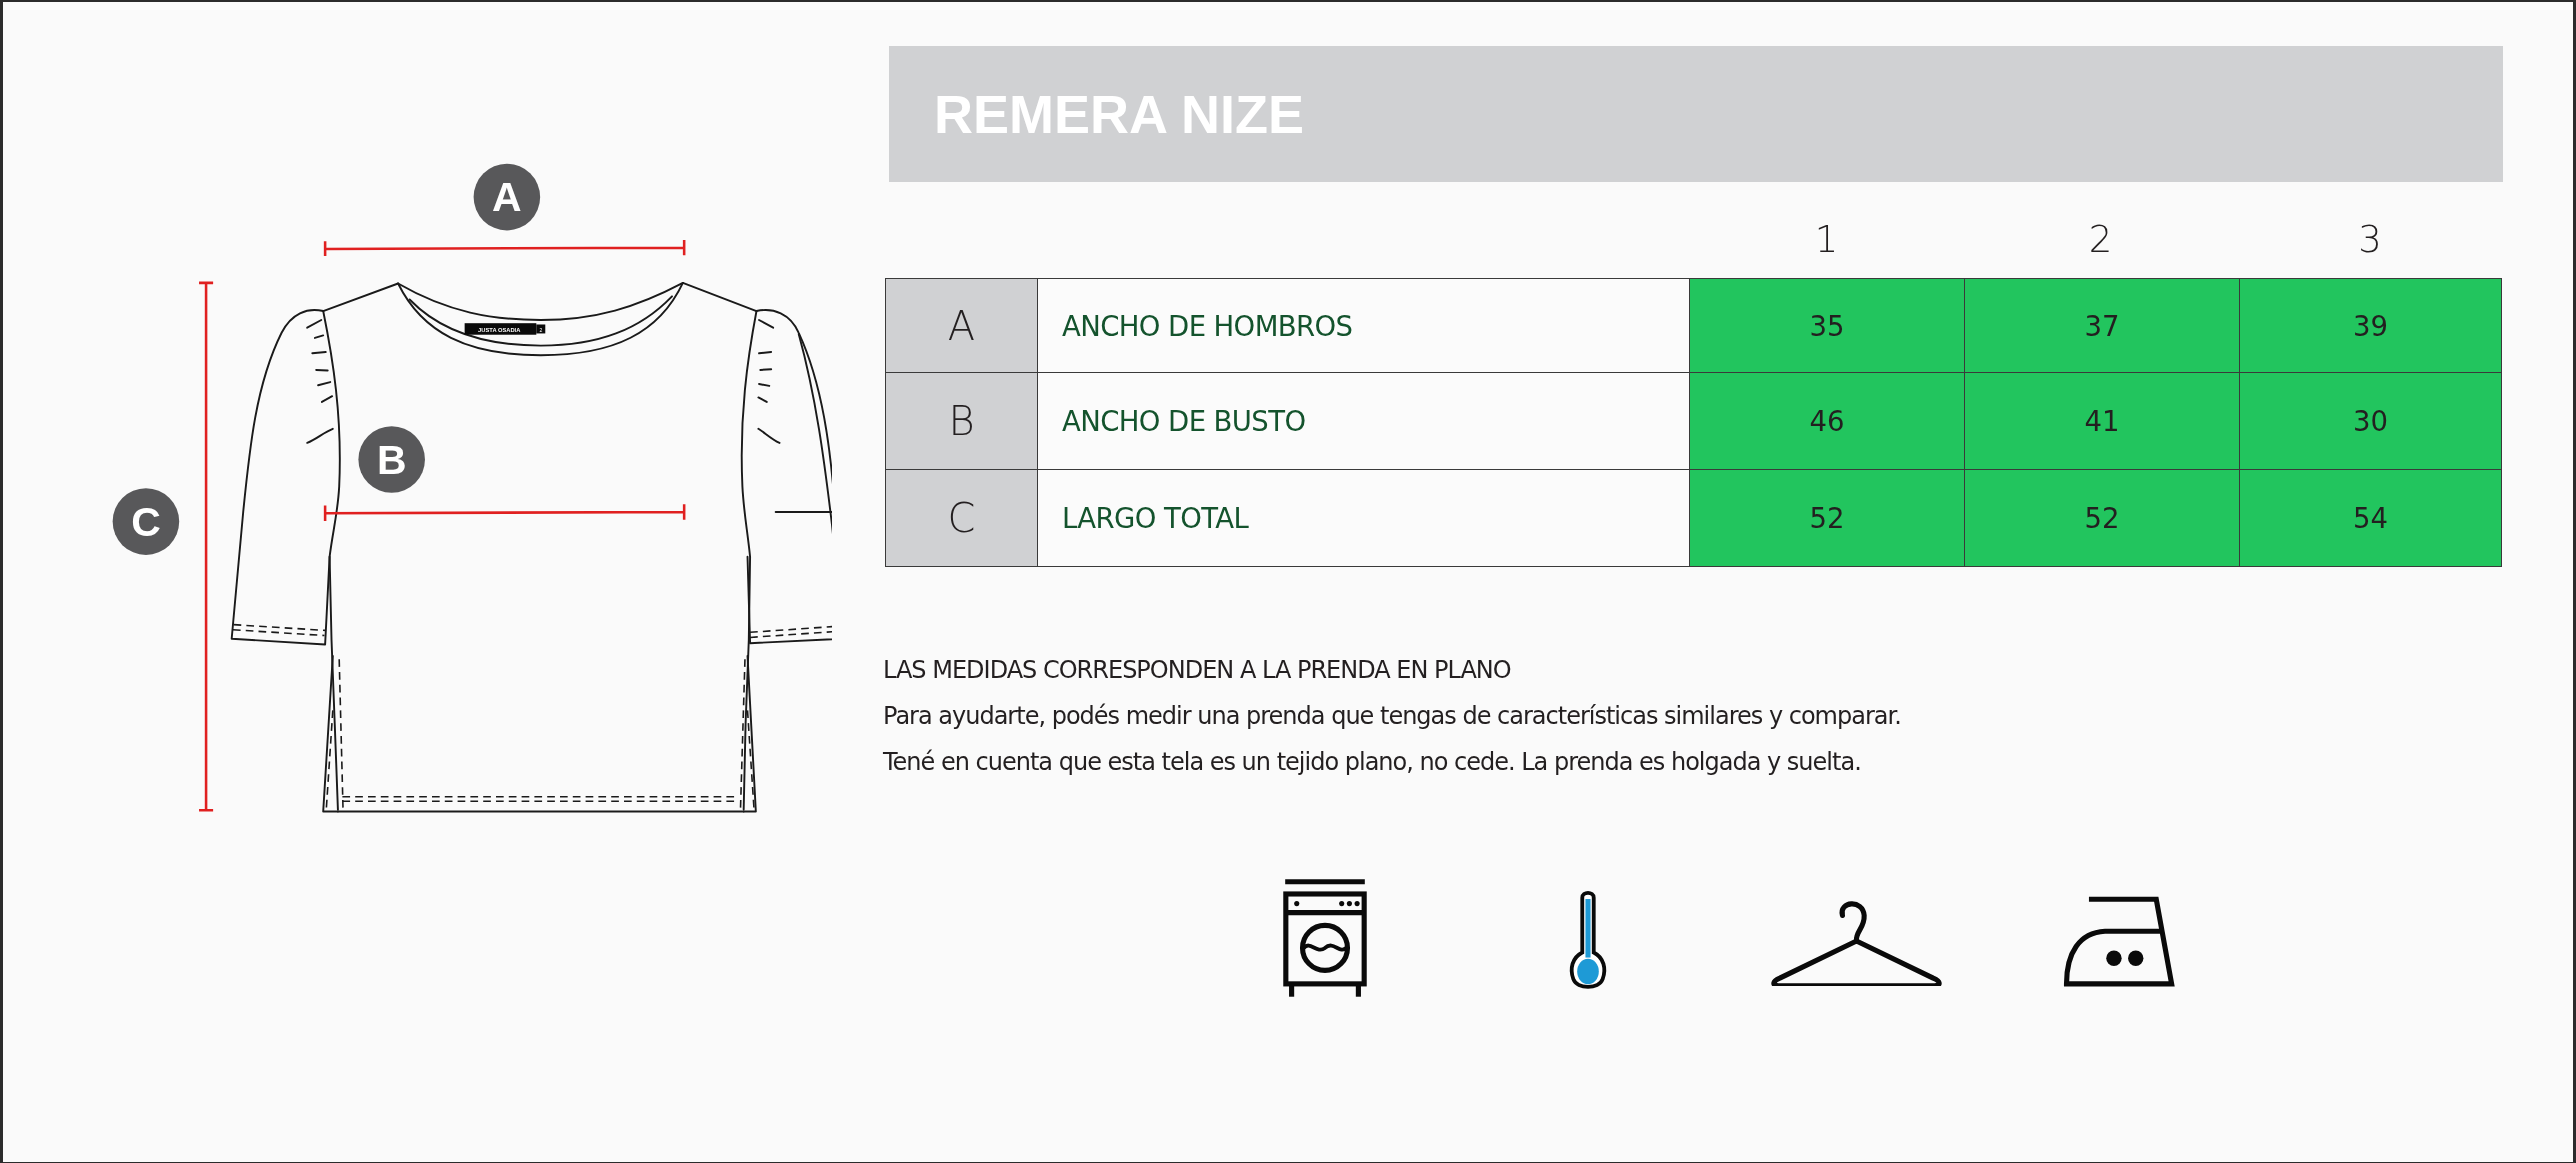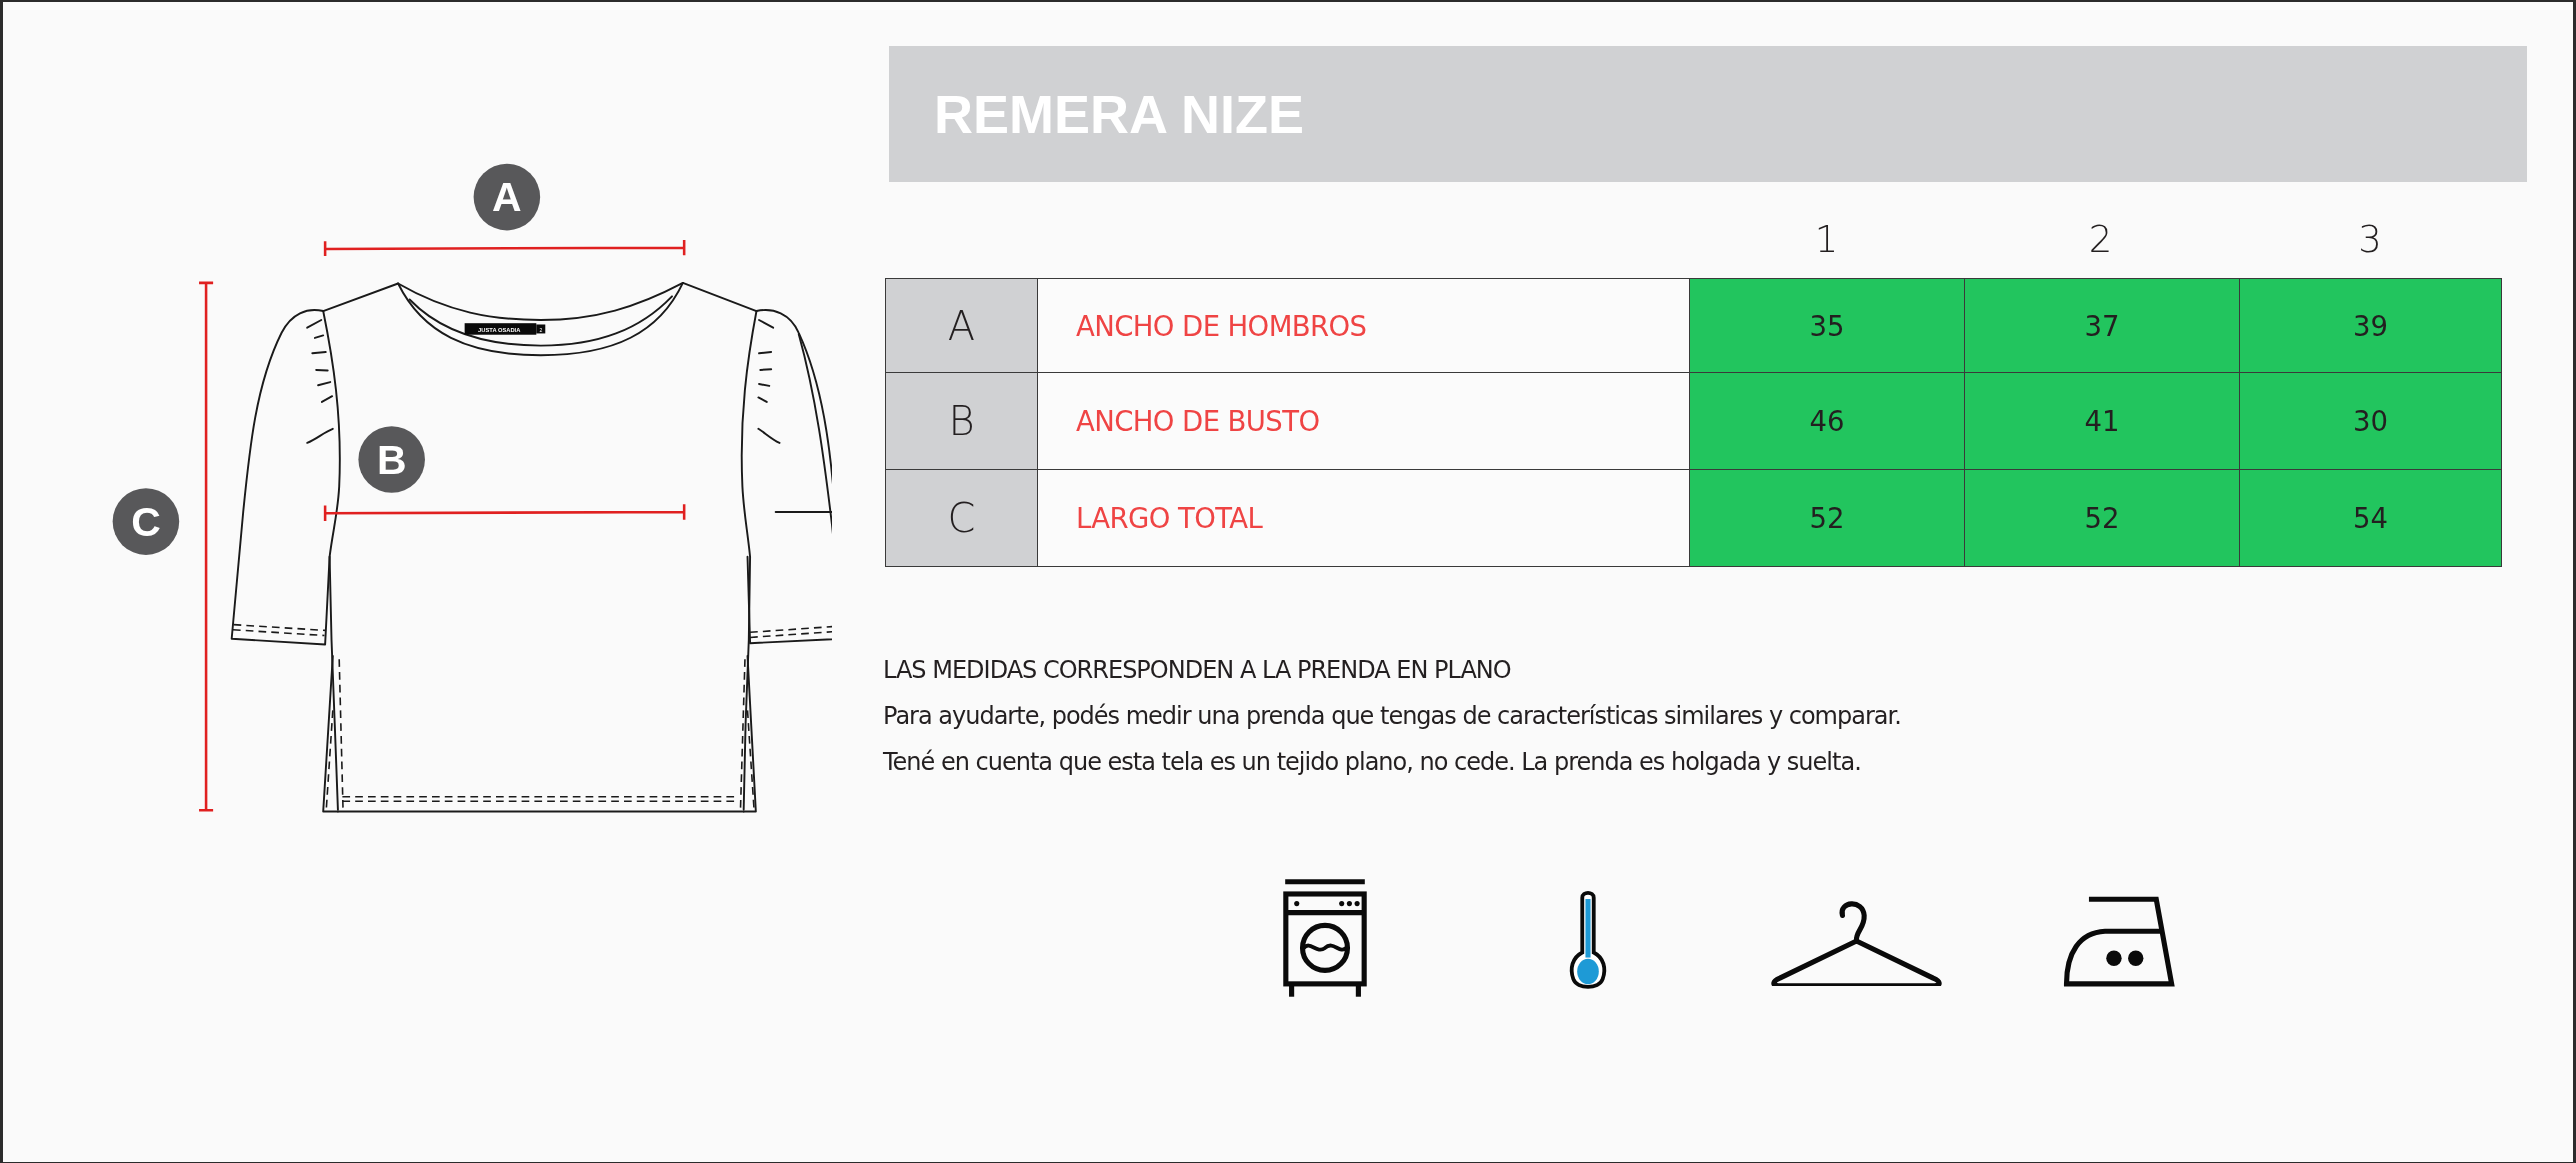--- a/index.html
+++ b/index.html
@@ -7,21 +7,20 @@
     width: 2576px; height: 1164px; position: relative; overflow: hidden;
     background: #fafafa; font-family: "DejaVu Sans", "Liberation Sans", sans-serif; color: #231f20;
   }
   .frame {
     position: absolute; left: 0; top: 0; width: 2576px; height: 1164px;
     box-sizing: border-box; border: 2.6px solid #2b2b2b; border-left-width: 3.2px; border-right-width: 3.2px;
   }
   .title-bar {
     position: absolute; left: 889px; top: 46px; width: 1614px; height: 136px;
     background: #d0d1d3;
-    padding-left: 24px;
   }
   .title-bar .title {
     position: absolute; left: 45px; top: 50%; transform: translateY(-50%);
     font-family: "Liberation Sans", sans-serif; font-weight: bold; font-size: 54px;
     color: #ffffff; letter-spacing: 0px; transform-origin: left center;
   }
   .size-head {
     position: absolute; top: 211px; height: 58px; line-height: 58px; text-align: center;
     font-size: 37px; font-weight: 300; color: #231f20; font-family: "DejaVu Sans", sans-serif;
   }
@@ -29,21 +28,21 @@
     position: absolute; left: 885px; top: 278px; width: 1615px; height: 288px;
     border-collapse: collapse; table-layout: fixed;
   }
   table.sizes td {
     border: 1.9px solid #3a3a3a; padding: 0; vertical-align: middle; font-family: "DejaVu Sans", sans-serif;
   }
   table.sizes td.code {
     background: #d0d1d3; text-align: center; font-size: 40px; font-weight: 300; color: #231f20;
   }
   table.sizes td.label {
-    background: #fbfbfb; padding-left: 38px; font-size: 27.5px; color: #ef4444; letter-spacing: -0.6px; margin-top: 11px;
+    background: #fbfbfb; padding-left: 24px; font-size: 27.5px; color: #14532d; letter-spacing: -0.6px; margin-top: 11px;
   }
   table.sizes td.val {
     background: #22c55e; text-align: center; font-size: 27.5px; color: #231f20;
   }
   .notes {
     position: absolute; left: 883px; top: 647px; width: 1600px;
     font-family: "DejaVu Sans", sans-serif; font-size: 24px; line-height: 46px; color: #231f20;
     letter-spacing: -1px;
   }
   .notes p { margin: 0; }

